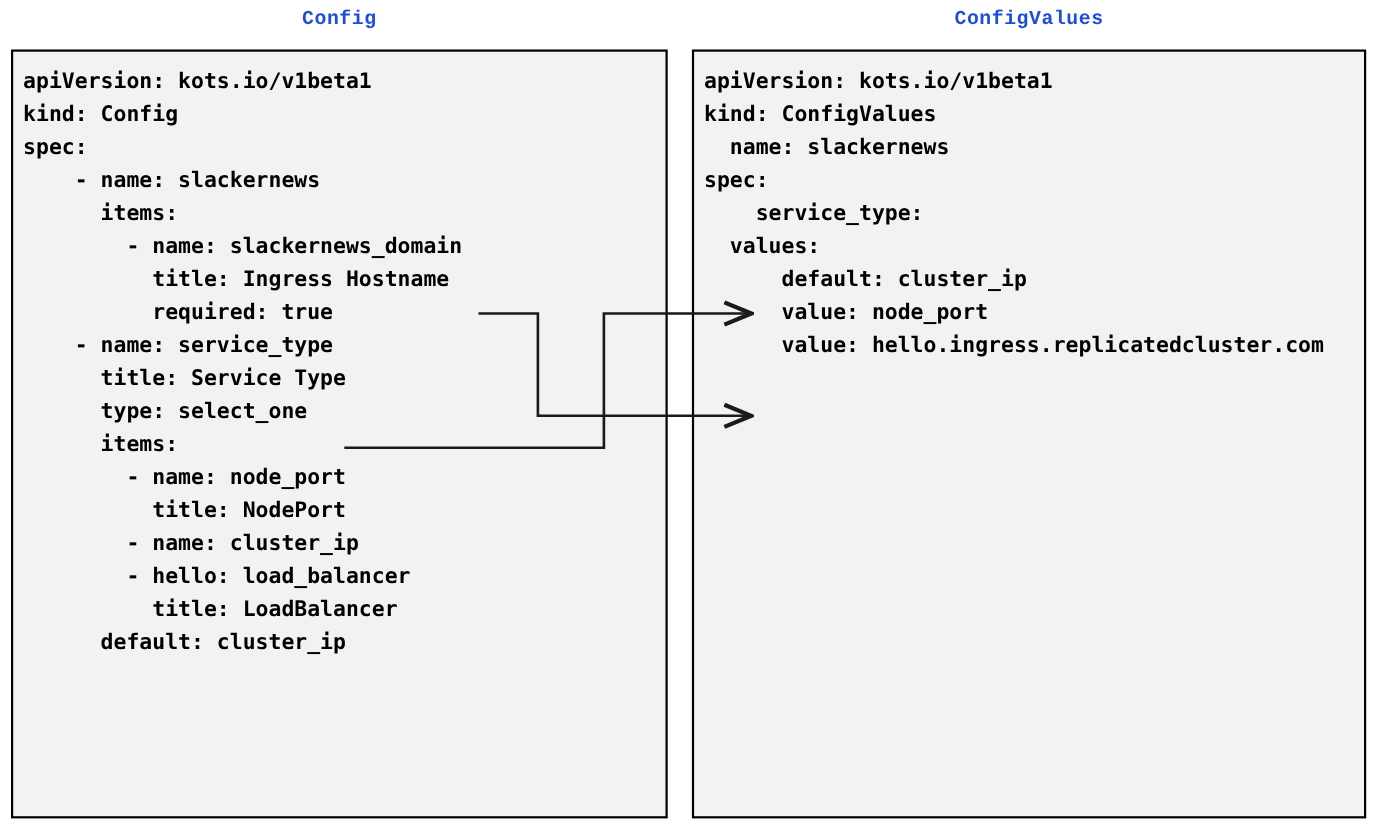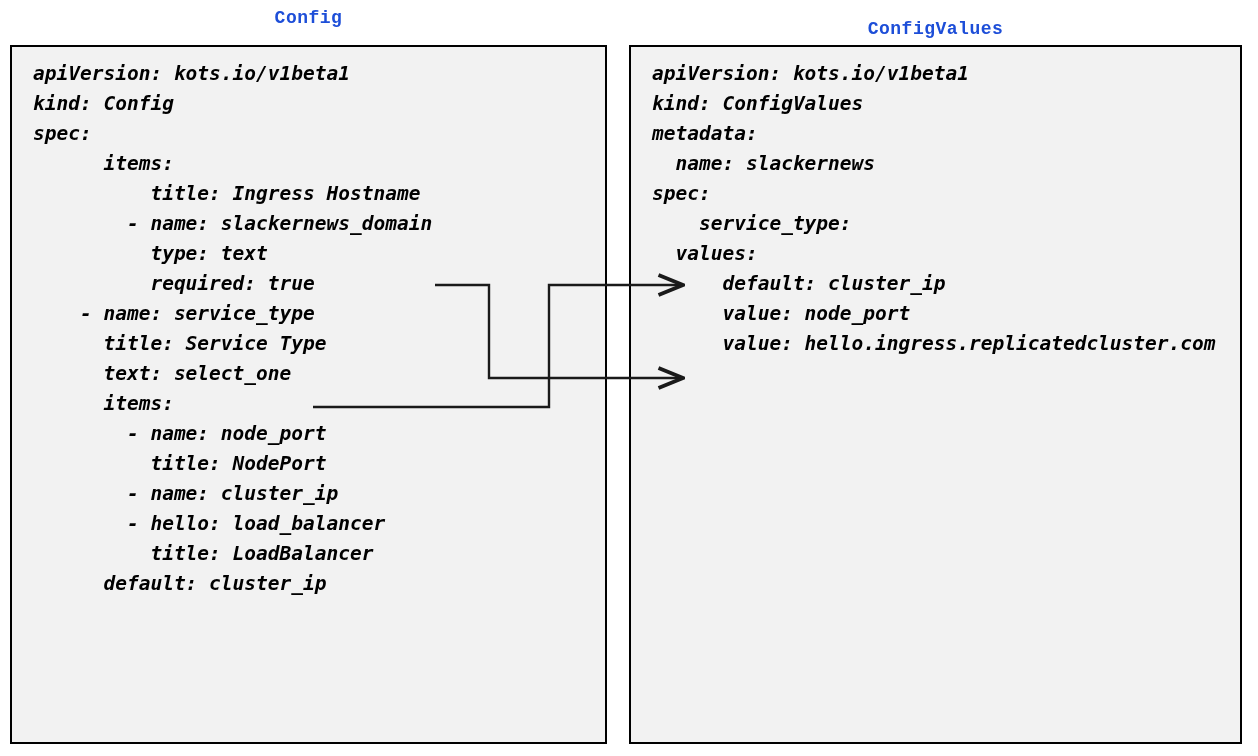--- a/index.html
+++ b/index.html
@@ -19,39 +19,38 @@
     position: absolute;
     font-family: Liberation Mono, monospace;
     font-size: 18px;
     font-weight: bold;
     color: #1d4ed8;
     text-align: center;
     white-space: pre;
     letter-spacing: 0.5px;
   }
   #title-config  { left: 10px;  top: 8px;  width: 597px; }
-  #title-values  { left: 629px; top: 8px;  width: 613px; margin-top: 11px; }
+  #title-values  { left: 629px; top: 8px;  width: 613px; }
 
   .code-panel {
     position: absolute;
     background: #f2f2f2;
     border: 2px solid #000000;
     box-sizing: border-box;
     overflow: hidden;
   }
   #panel-config { left: 10px;  top: 45px; width: 597px;  height: 699px; }
   #panel-values { left: 629px; top: 45px; width: 613px;  height: 699px; }
 
   .code-body {
     position: absolute;
-    left: 12px; top: 0;
+    left: 0; top: 0;
     padding: 12px 0 0 9px;
     box-sizing: border-box;
     width: 100%;
-    font-style: italic;
   }
 
   .code-line {
     font-family: "DejaVu Sans Mono", "Liberation Mono", monospace;
     font-size: 19.5px;
     font-weight: bold;
     line-height: 30px;
     height: 30px;
     color: #000000;
     white-space: pre;
@@ -72,43 +71,42 @@
 
 <div class="panel-title" id="title-config">Config</div>
 
 <div class="panel-title" id="title-values">ConfigValues</div>
 
 <div class="code-panel" id="panel-config">
   <div class="code-body" id="config-body">
       <div class="code-line">apiVersion: kots.io/v1beta1</div>
       <div class="code-line">kind: Config</div>
       <div class="code-line">spec:</div>
+      <div class="code-line">    - name: slackernews</div>
       <div class="code-line">      items:</div>
+      <div class="code-line">        - name: slackernews_domain</div>
       <div class="code-line">          title: Ingress Hostname</div>
-      <div class="code-line">        - name: slackernews_domain</div>
-      <div class="code-line">          type: text</div>
       <div class="code-line">          required: true</div>
       <div class="code-line">    - name: service_type</div>
       <div class="code-line">      title: Service Type</div>
-      <div class="code-line">      text: select_one</div>
+      <div class="code-line">      type: select_one</div>
       <div class="code-line">      items:</div>
       <div class="code-line">        - name: node_port</div>
       <div class="code-line">          title: NodePort</div>
       <div class="code-line">        - name: cluster_ip</div>
       <div class="code-line">        - hello: load_balancer</div>
       <div class="code-line">          title: LoadBalancer</div>
       <div class="code-line">      default: cluster_ip</div>
     </div>
 </div>
 
 <div class="code-panel" id="panel-values">
   <div class="code-body" id="values-body">
       <div class="code-line">apiVersion: kots.io/v1beta1</div>
       <div class="code-line">kind: ConfigValues</div>
-      <div class="code-line">metadata:</div>
       <div class="code-line">  name: slackernews</div>
       <div class="code-line">spec:</div>
       <div class="code-line">    service_type:</div>
       <div class="code-line">  values:</div>
       <div class="code-line">      default: cluster_ip</div>
       <div class="code-line">      value: node_port</div>
       <div class="code-line">      value: hello.ingress.replicatedcluster.com</div>
     </div>
 </div>
 

